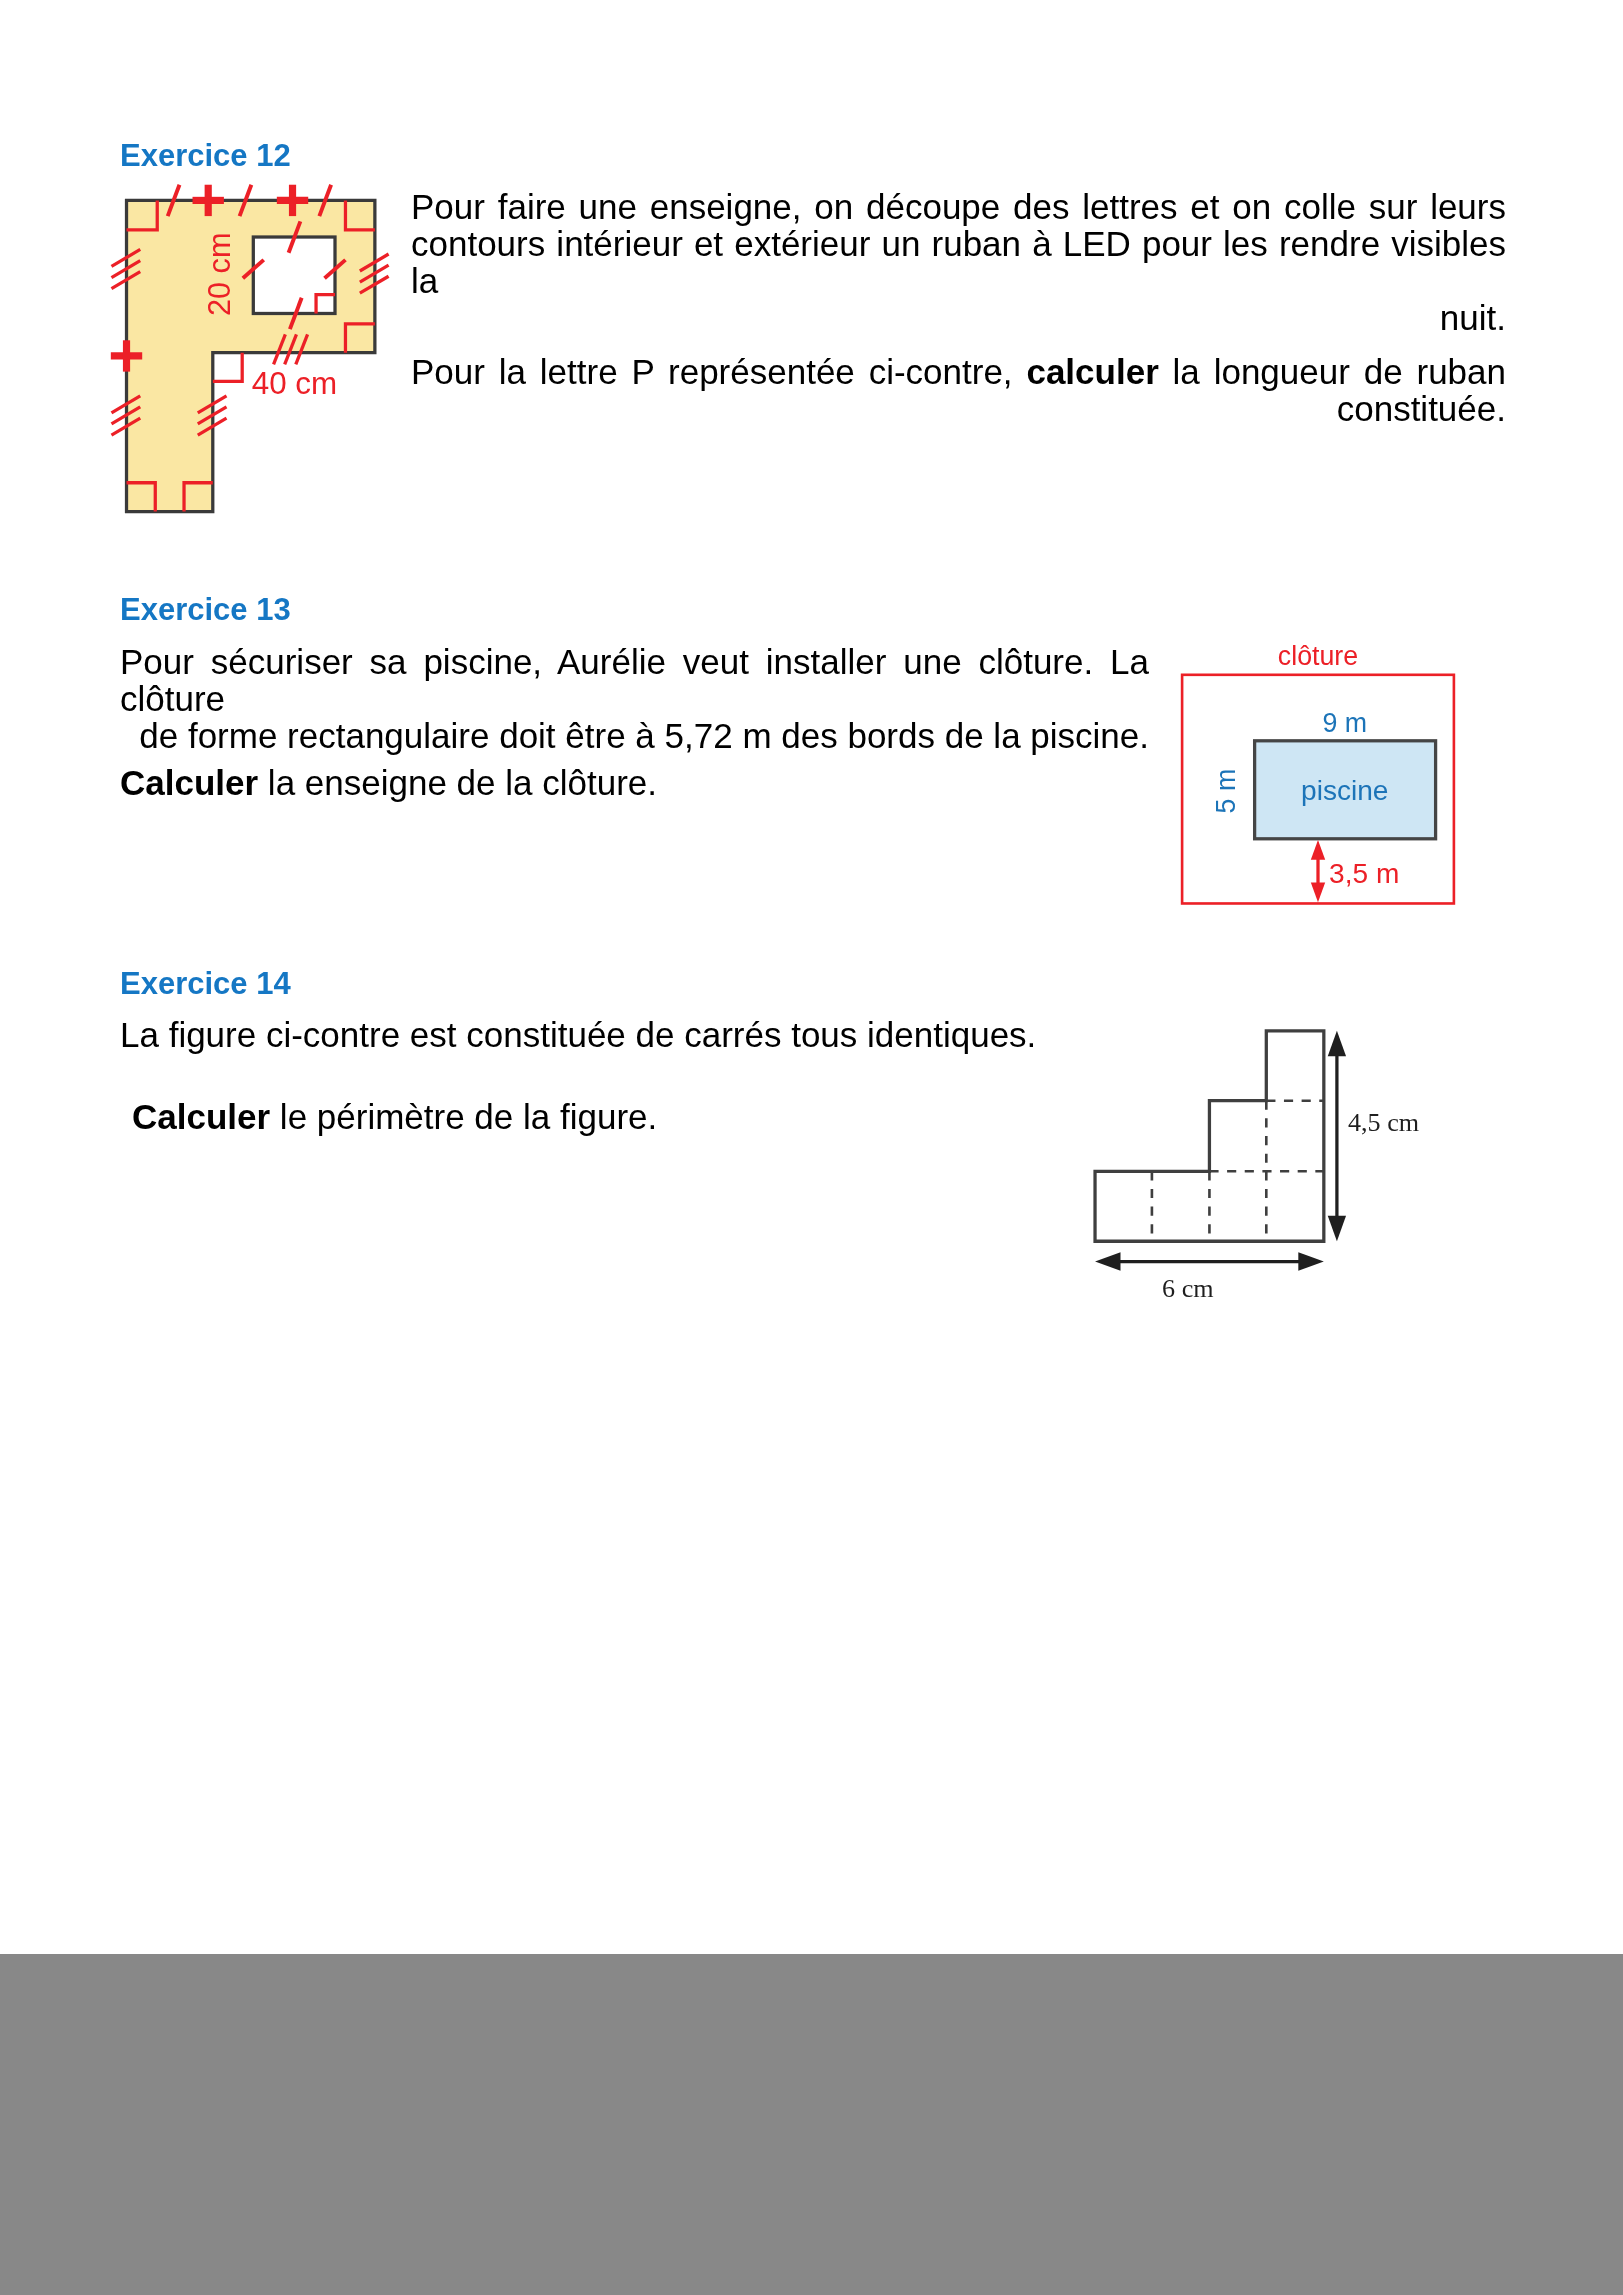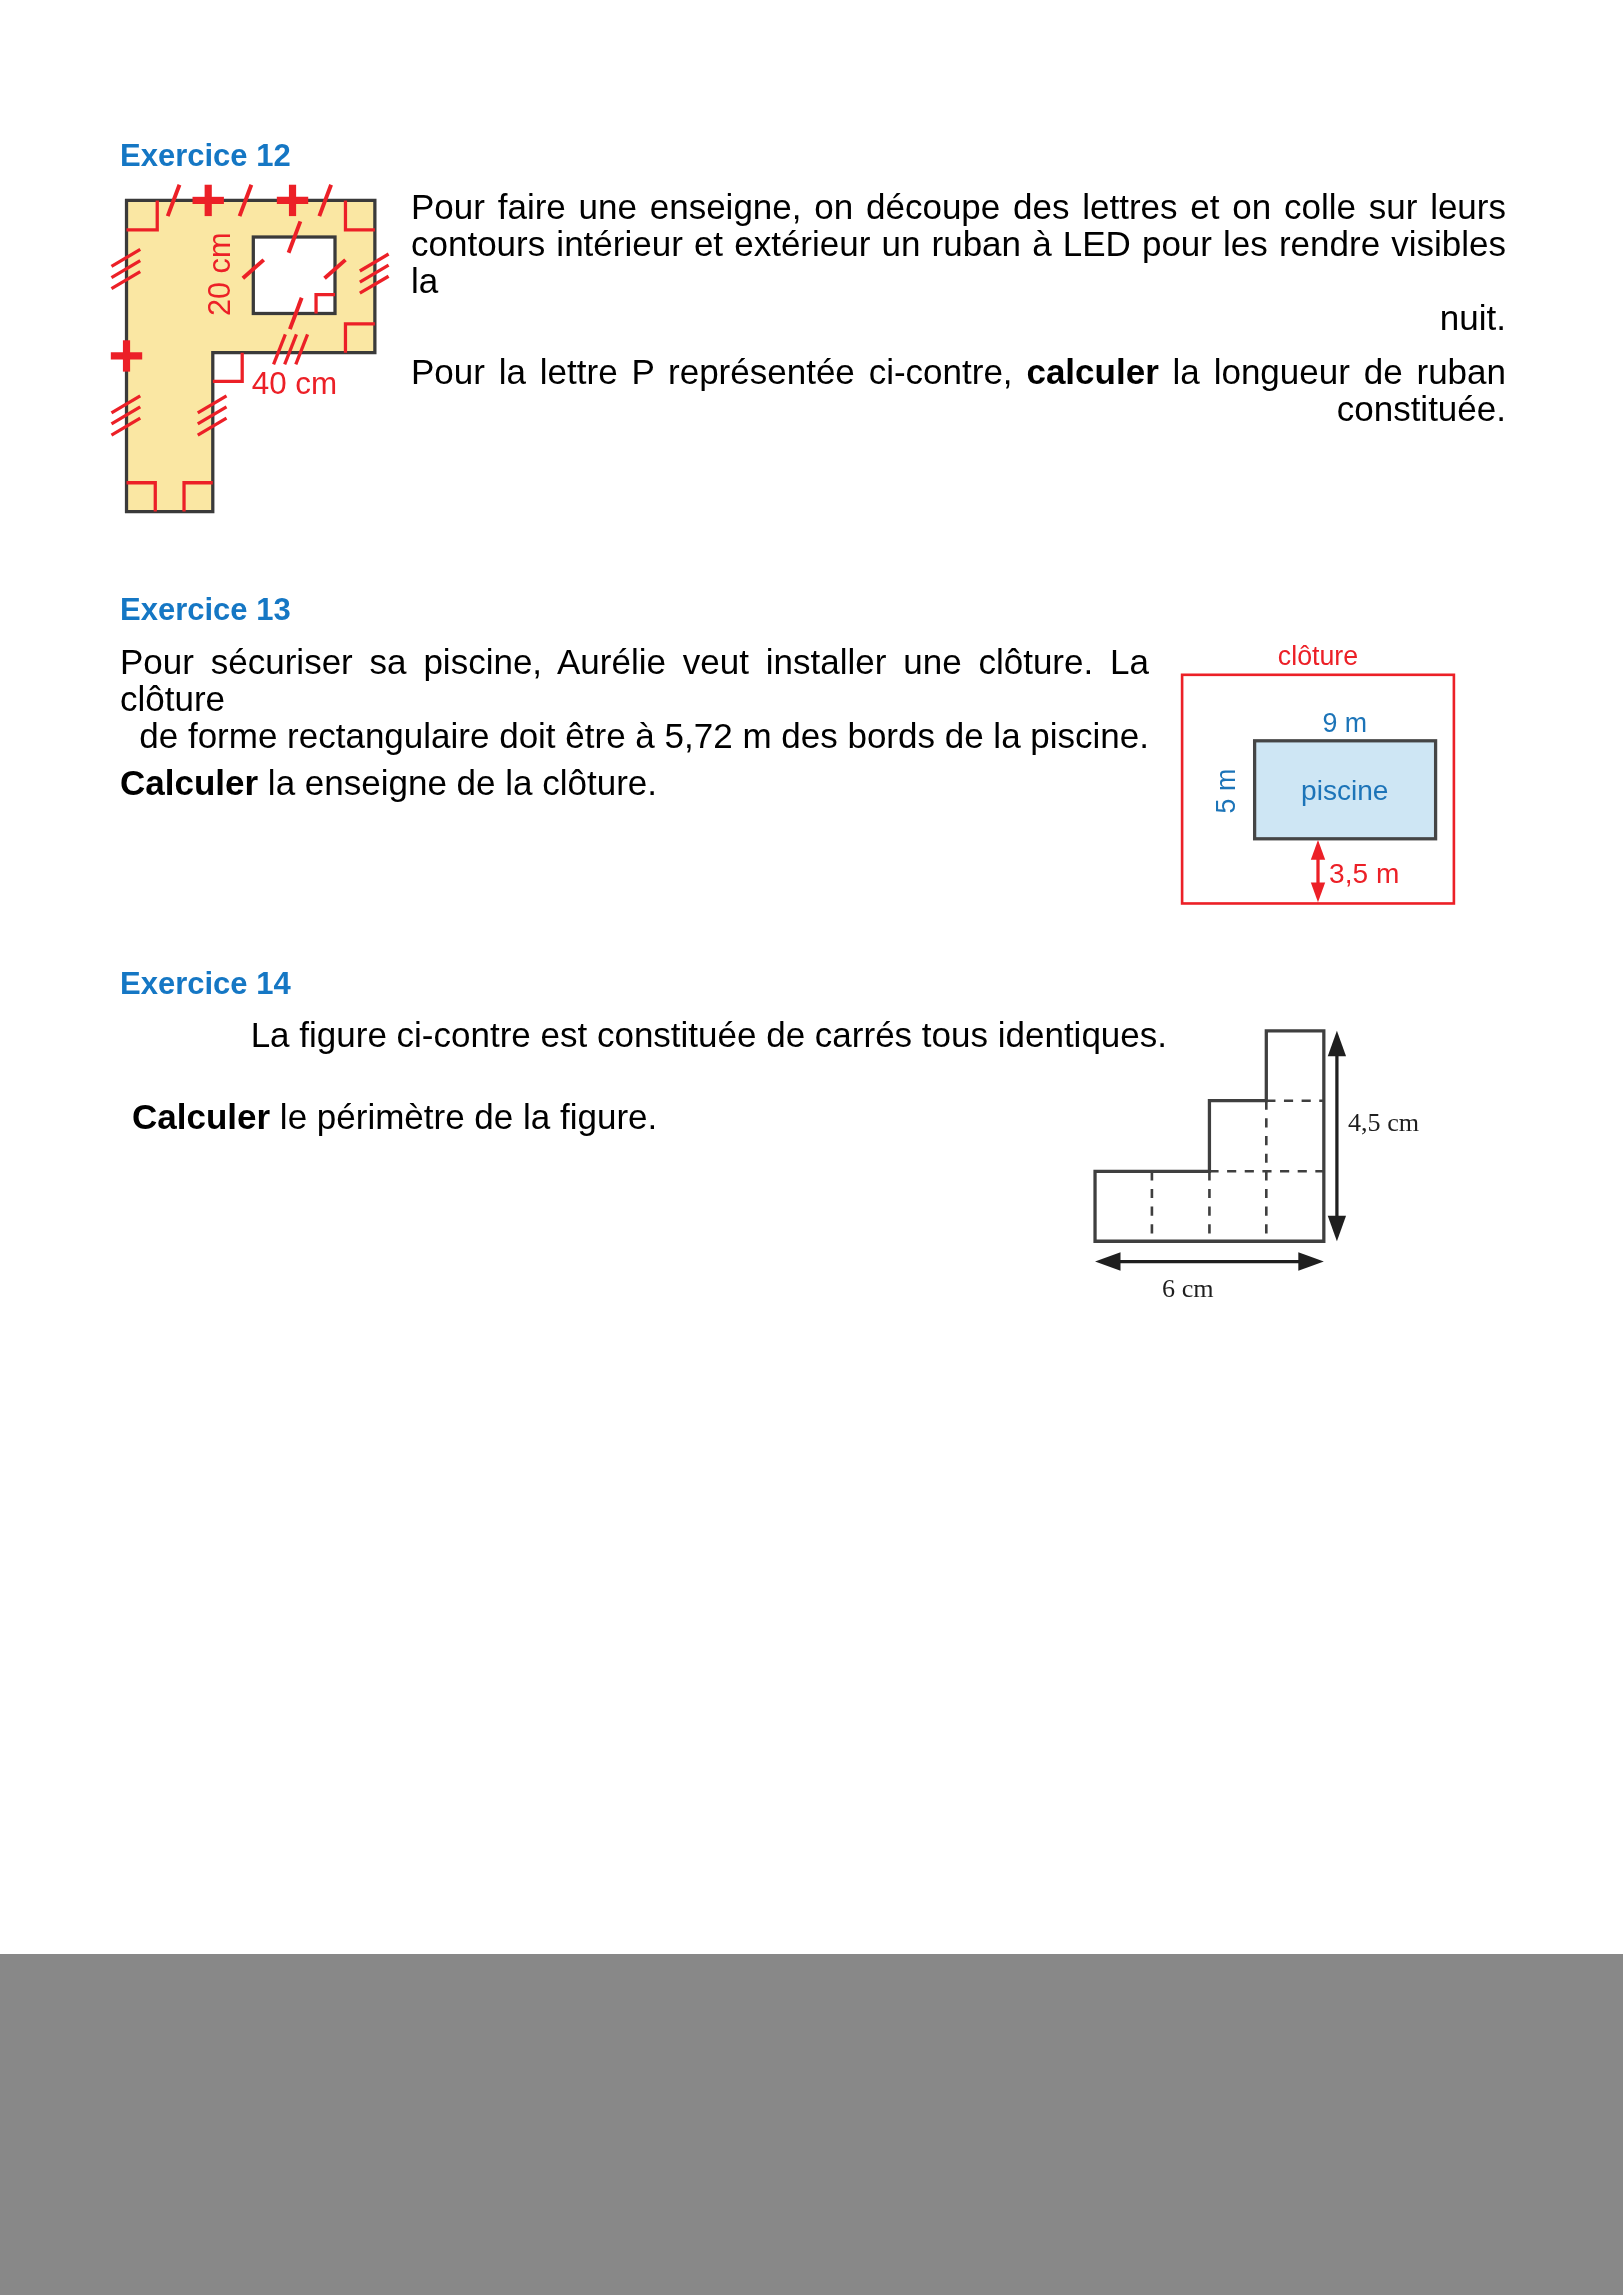--- a/index.html
+++ b/index.html
@@ -131,21 +131,21 @@
     <g>
       <line x1="2015" y1="1295" x2="2015" y2="1370" stroke="#EC2027" stroke-width="5"></line>
       <polygon points="2015,1285 2004,1315 2026,1315" fill="#EC2027"></polygon>
       <polygon points="2015,1380 2004,1350 2026,1350" fill="#EC2027"></polygon>
     </g>
     <text x="2032" y="1350" text-anchor="start" font-size="43" fill="#EC2027">3,5 m</text>
   </svg>
 
   <div class="abs ex-title" style="left:120px;top:967px;">Exercice 14</div>
 
-  <div class="abs body-text" style="left:120px;top:1016px;width:1047px;text-align:right;">La figure ci-contre est constituée de carrés tous identiques.</div>
+  <div class="abs body-text" style="left:120px;top:1016px;width:1047px;">La figure ci-contre est constituée de carrés tous identiques.</div>
 
   <div class="abs body-text" style="left:132px;top:1098px;"><span class="b">Calculer</span><span> le périmètre de la figure.</span></div>
 
   <svg class="abs" style="left:1080px;top:1011px;" width="353" height="301" viewBox="1650 1545 540 460">
 
     <path d="M1673,1790 H1848 V1682 H1935 V1575 H2023 V1897 H1673 Z" fill="none" stroke="#3F3F3F" stroke-width="5"></path>
 
     <g stroke="#3F3F3F" stroke-width="4" stroke-dasharray="14 13" fill="none">
       <line x1="1760" y1="1790" x2="1760" y2="1897"></line>
       <line x1="1848" y1="1790" x2="1848" y2="1897"></line>

